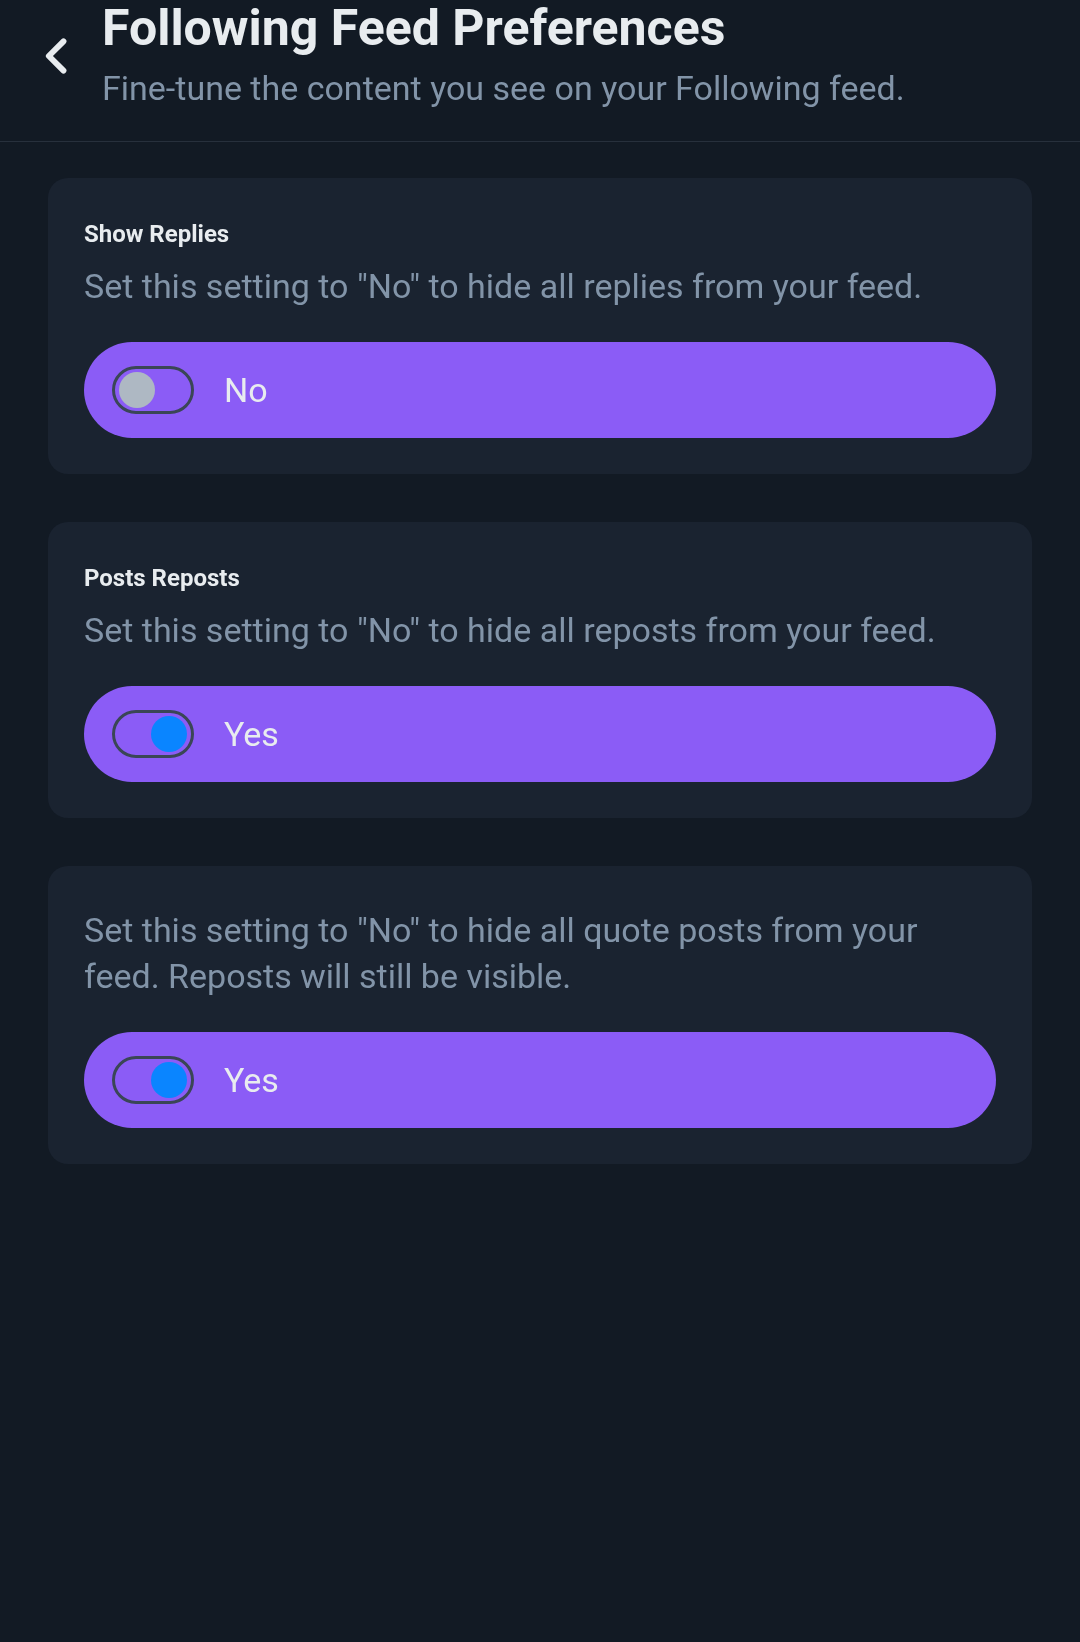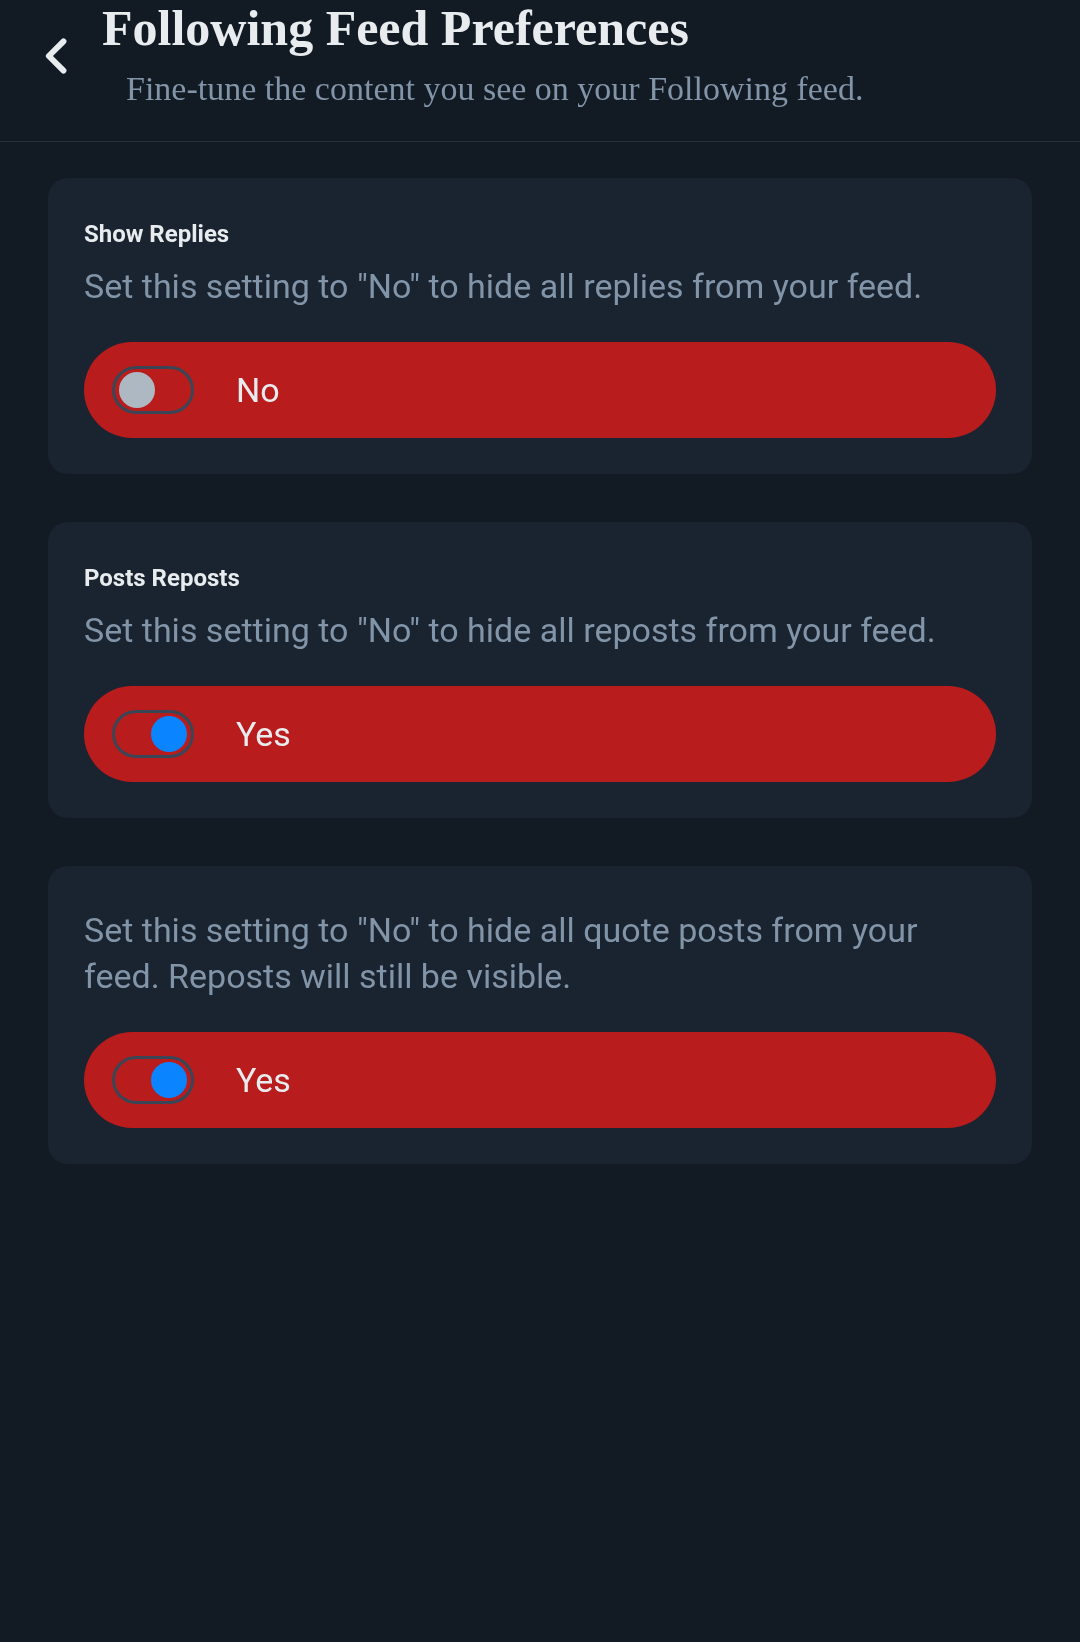--- a/index.html
+++ b/index.html
@@ -13,21 +13,20 @@
   .root {
     width: 1080px;
     min-height: 1642px;
     background: #121a24;
   }
   .header {
     display: flex;
     align-items: flex-start;
     padding: 0px 40px 30px 36px;
     border-bottom: 1px solid #27303c;
-    font-family: Liberation Serif, serif;
   }
   .back-btn {
     width: 44px;
     height: 44px;
     display: flex;
     align-items: center;
     justify-content: center;
     margin-top: 36px;
     margin-right: 22px;
     cursor: pointer;
@@ -39,21 +38,20 @@
     font-weight: 700;
     color: #e8ecef;
     line-height: 1.15;
     margin-bottom: 8px;
   }
   .page-subtitle {
     font-size: 34px;
     font-weight: 400;
     color: #8294a8;
     line-height: 1.35;
-    margin-left: 24px;
   }
   .content {
     padding: 36px 48px 0 48px;
   }
   .card {
     background: #1a2330;
     border-radius: 20px;
     padding: 42px 36px 36px 36px;
     margin-bottom: 48px;
   }
@@ -64,28 +62,27 @@
     margin-bottom: 16px;
   }
   .card-desc {
     font-size: 34px;
     font-weight: 400;
     color: #8294a8;
     line-height: 1.35;
     margin-bottom: 32px;
   }
   .toggle-row {
-    background: #b91c1c;
+    background: #8b5cf6;
     border-radius: 999px;
     height: 96px;
     display: flex;
     align-items: center;
     padding: 0 28px;
     cursor: pointer;
-    gap: 12px;
   }
   .toggle-track {
     width: 82px;
     height: 48px;
     border-radius: 999px;
     border: 3px solid #3a4656;
     position: relative;
     margin-right: 30px;
     flex-shrink: 0;
   }

